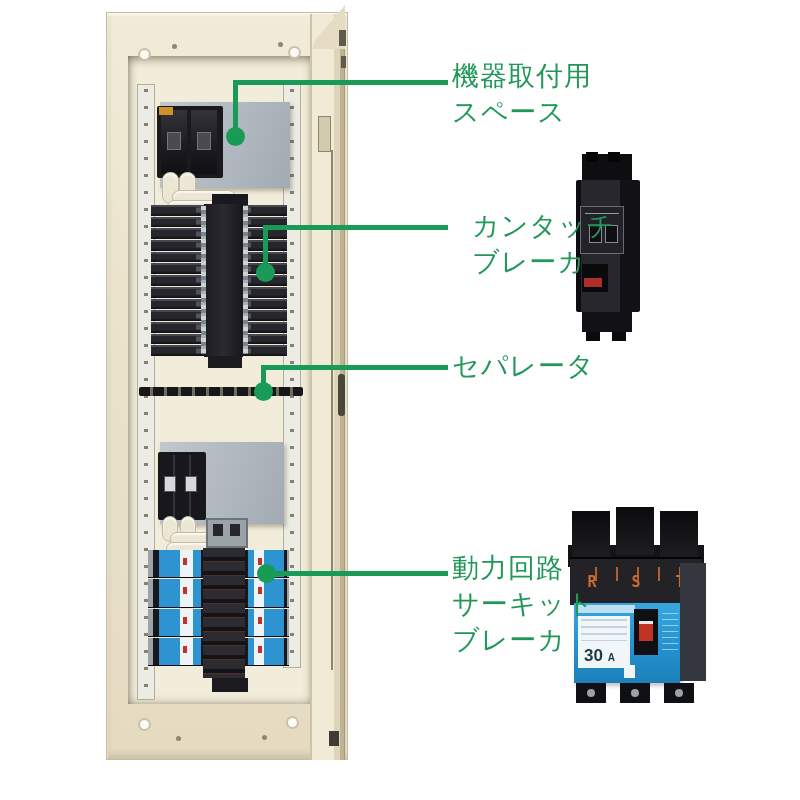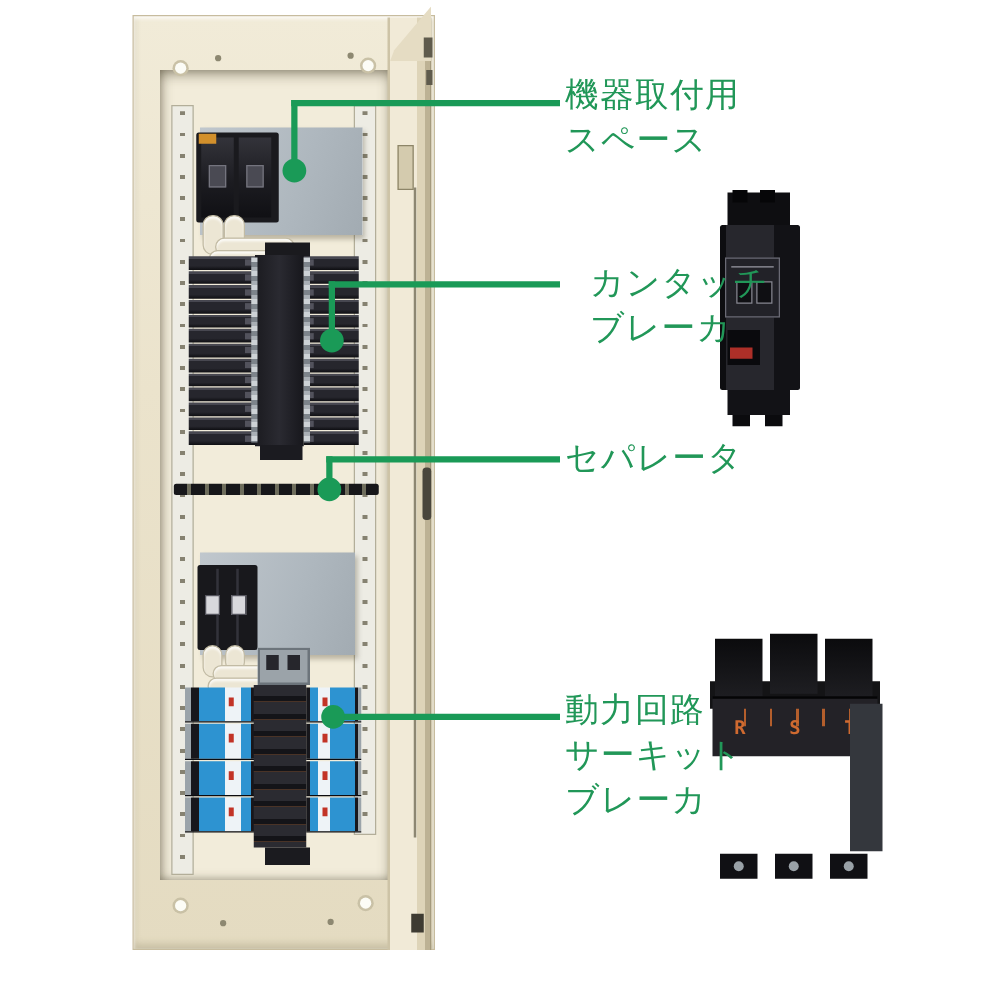--- a/index.html
+++ b/index.html
@@ -276,18 +276,28 @@
     <div class="abs base"></div>
     <div class="abs tblock" style="left:4px;top:6px;"></div>
     <div class="abs tblock" style="left:48px;top:2px;"></div>
     <div class="abs tblock" style="left:92px;top:6px;"></div>
     <div class="abs band">
       <span class="phase">R</span>
       <span class="phase">S</span>
       <span class="phase">T</span>
     </div>
     <div class="abs sidebody"></div>
+    <div class="abs bluebox">
+      <div class="abs brandbar"></div>
+      <div class="abs whitelabel">
+        <div class="rating"><span>30</span> <span class="unit">A</span></div>
+      </div>
+      <div class="abs mtoggle"></div>
+      <div class="abs mred"></div>
+      <div class="abs scribble"></div>
+      <div class="abs whitesq"></div>
+    </div>
     <div class="abs bterm" style="left:8px;top:178px;"></div>
     <div class="abs bterm" style="left:52px;top:178px;"></div>
     <div class="abs bterm" style="left:96px;top:178px;"></div>
   </div>
 
 </div>
 
 </body></html>

